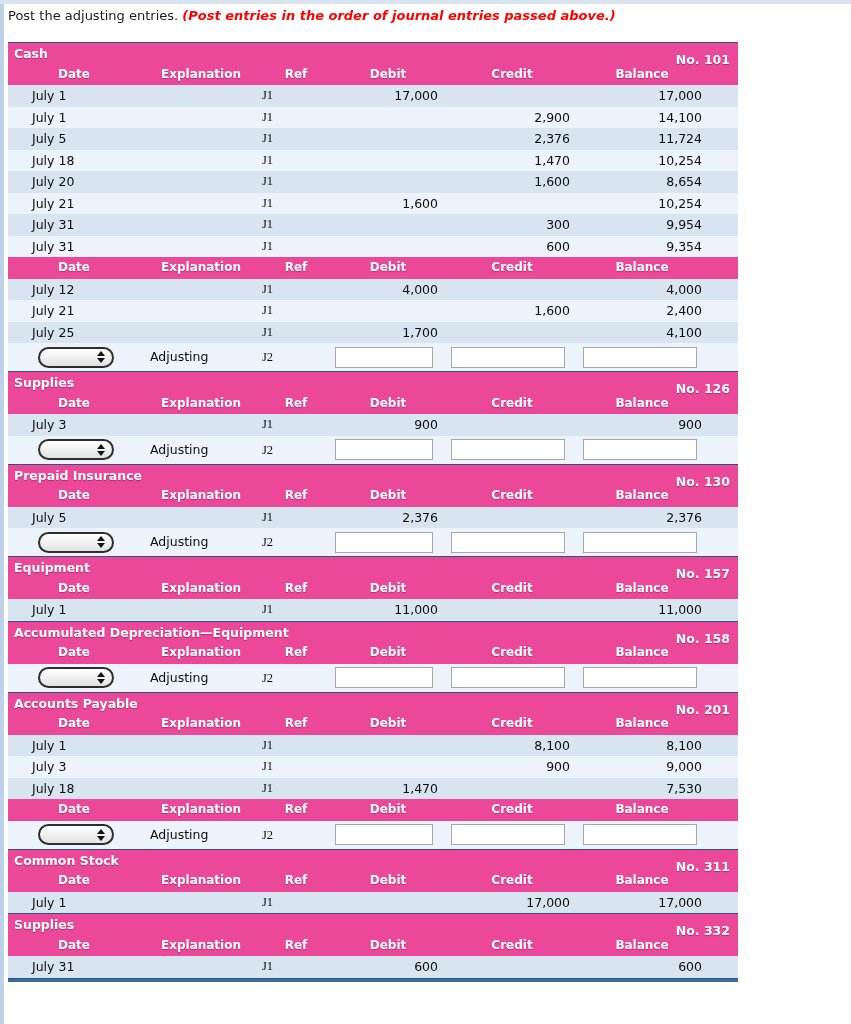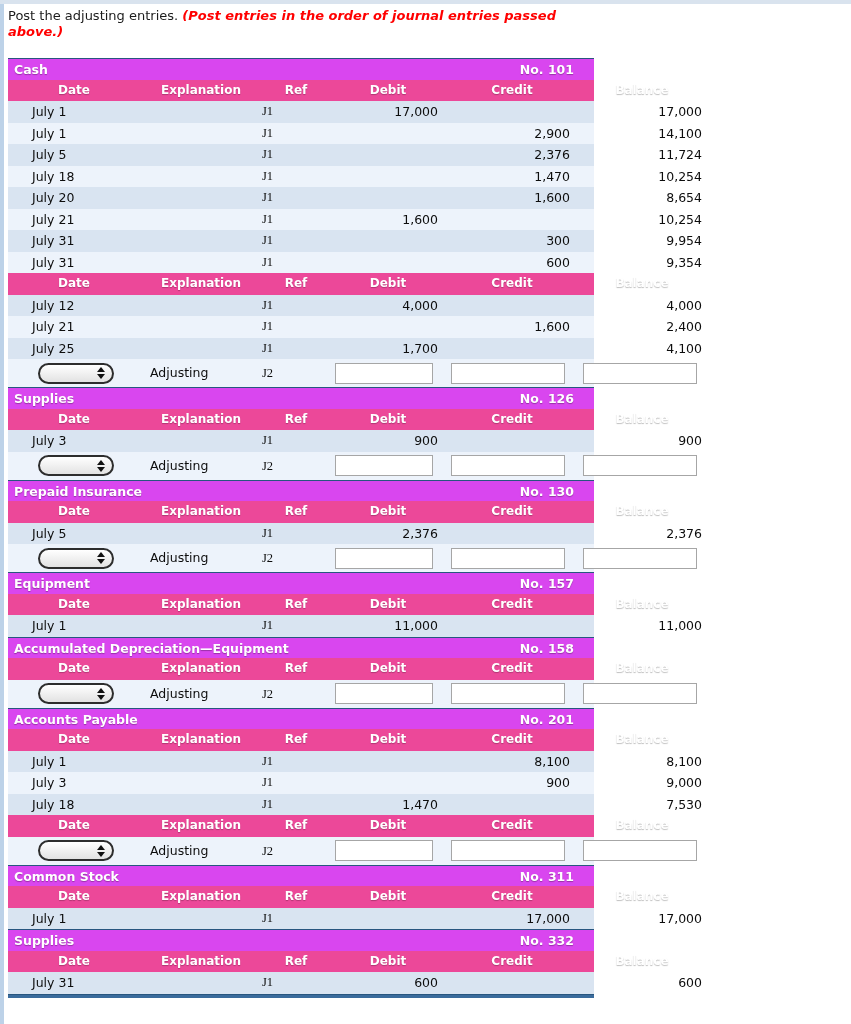--- a/index.html
+++ b/index.html
@@ -3,32 +3,32 @@
 <meta charset="utf-8">
 <style>
   html,body{margin:0;padding:0;}
   body{
     width:851px;height:1024px;overflow:hidden;background:#ffffff;
     font-family:"DejaVu Sans","Liberation Sans",sans-serif;
     position:relative;
   }
   .top-strip{position:absolute;top:0;left:0;width:851px;height:4px;background:#d9e3ee;}
   .left-strip{position:absolute;top:4px;left:0;width:4px;height:1020px;background:#bdd2e8;}
-  .content{position:absolute;top:4px;left:8px;width:586px;}
+  .content{position:absolute;top:4px;left:8px;width:730px;}
   .instruction{margin:4px 0 18px 0;font-size:13px;line-height:16px;color:#1c1c1c;}
   .instruction .emph{color:#ff0000;font-weight:bold;font-style:italic;}
   
   .sec-header{
-    height:21.5px;line-height:21.5px;background:#d946ef;border-top:1px solid #28567f;
+    height:21.5px;line-height:21.5px;background:#ec4899;border-top:1px solid #28567f;
     box-sizing:border-box;display:flex;justify-content:space-between;
     color:#ffffff;font-weight:bold;font-size:12.5px;
     text-shadow:0 1px 1px rgba(0,0,0,0.3);
   }
   .sec-header .sec-title{padding-left:6px;}
-  .sec-header .sec-no{padding-right:20px;}
+  .sec-header .sec-no{padding-right:8px;margin-top:6px;}
   .grid{
     display:grid;grid-template-columns:132px 122px 68px 116px 132px 128px;
     height:21.5px;line-height:21.5px;font-size:12.5px;color:#0d0d0d;
     box-sizing:border-box;align-items:center;
   }
   .col-header{
     background:#ec4899;color:#ffffff;font-weight:bold;font-size:12px;
     text-shadow:0 1px 1px rgba(0,0,0,0.25);
   }
   .col-header span{text-align:center;}

